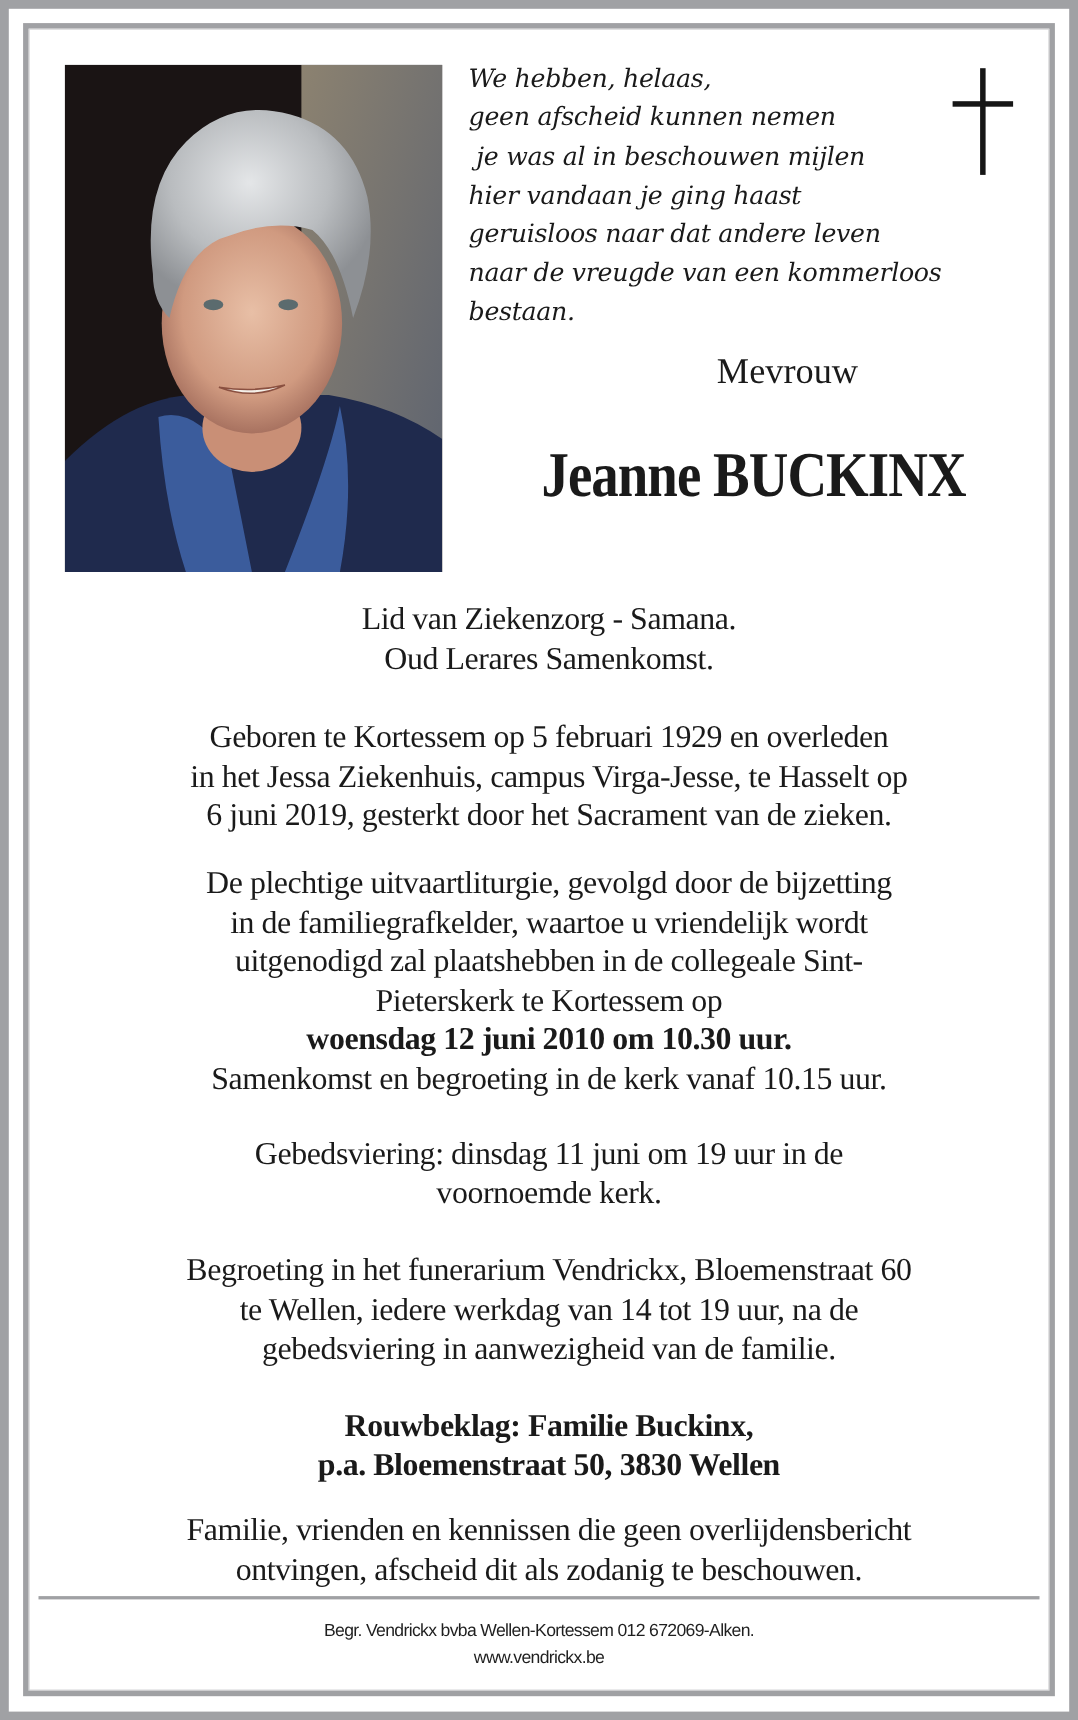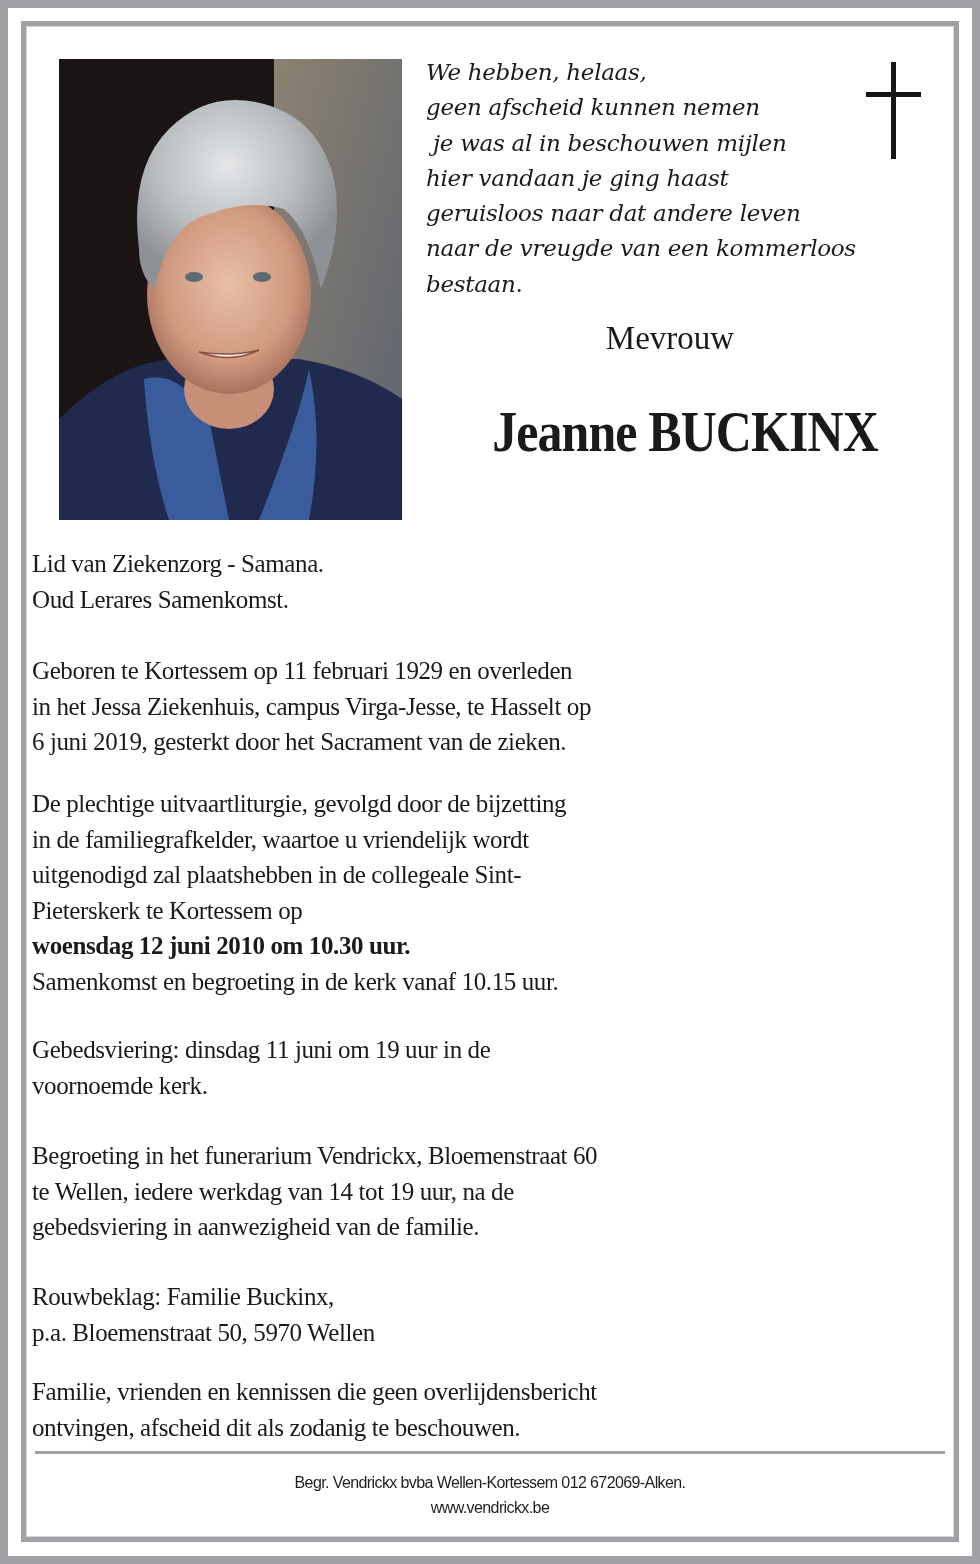--- a/index.html
+++ b/index.html
@@ -28,32 +28,32 @@
     font-size: 23px; line-height: 35.3px; color: #1a1a1a;
     letter-spacing: -0.3px;
   }
   .poem div { white-space: pre; }
 
   .cross { position: absolute; left: 866px; top: 62px; width: 55px; height: 97px; }
   .cross .v { position: absolute; left: 25px; top: 0; width: 5px; height: 97px; background: #161616; }
   .cross .h { position: absolute; left: 0; top: 30px; width: 55px; height: 5px; background: #161616; }
 
   .salutation {
-    position: absolute; left: 560px; top: 320px; width: 220px; text-align: center;
+    position: absolute; left: 560px; top: 320px; width: 220px; text-align: right;
     font-family: "Liberation Serif", serif; font-size: 33px; color: #1a1a1a;
   }
   .name {
     position: absolute; left: 440px; top: 398px; width: 490px; text-align: center;
     font-family: "Liberation Serif", serif; font-weight: bold; font-size: 58px;
     color: #1a1a1a; letter-spacing: -1px; transform: scaleX(0.86); transform-origin: center;
   }
 
   .body-text {
-    position: absolute; left: 32px; width: 900px; text-align: left;
-    font-family: "Liberation Serif", serif; font-size: 25px; line-height: 35.5px;
+    position: absolute; left: 49px; width: 900px; text-align: center;
+    font-family: "Liberation Serif", serif; font-size: 29px; line-height: 35.5px;
     color: #1a1a1a; letter-spacing: -0.4px;
   }
   .body-text div { white-space: nowrap; }
   .bold { font-weight: bold; }
 
   .divider {
     position: absolute; left: 35px; top: 1451px; width: 910px; height: 3px; background: #a0a1a4;
   }
 
   .footer {
@@ -116,21 +116,21 @@
 
 <div class="salutation">Mevrouw</div>
 <div class="name">Jeanne BUCKINX</div>
 
 <div class="body-text" style="top:546px;">
   <div>Lid van Ziekenzorg - Samana.</div>
   <div>Oud Lerares Samenkomst.</div>
 </div>
 
 <div class="body-text" style="top:653px;">
-  <div>Geboren te Kortessem op 11 februari 1929 en overleden</div>
+  <div>Geboren te Kortessem op 5 februari 1929 en overleden</div>
   <div>in het Jessa Ziekenhuis, campus Virga-Jesse, te Hasselt op</div>
   <div>6 juni 2019, gesterkt door het Sacrament van de zieken.</div>
 </div>
 
 <div class="body-text" style="top:786px;">
   <div>De plechtige uitvaartliturgie, gevolgd door de bijzetting</div>
   <div>in de familiegrafkelder, waartoe u vriendelijk wordt</div>
   <div>uitgenodigd zal plaatshebben in de collegeale Sint-</div>
   <div>Pieterskerk te Kortessem op</div>
   <div class="bold">woensdag 12 juni 2010 om 10.30 uur.</div>
@@ -141,23 +141,23 @@
   <div>Gebedsviering: dinsdag 11 juni om 19 uur in de</div>
   <div>voornoemde kerk.</div>
 </div>
 
 <div class="body-text" style="top:1138px;">
   <div>Begroeting in het funerarium Vendrickx, Bloemenstraat 60</div>
   <div>te Wellen, iedere werkdag van 14 tot 19 uur, na de</div>
   <div>gebedsviering in aanwezigheid van de familie.</div>
 </div>
 
-<div class="body-text" style="top:1279px;">
+<div class="body-text" style="top:1279px;font-weight:bold;">
   <div>Rouwbeklag: Familie Buckinx,</div>
-  <div>p.a. Bloemenstraat 50, 5970 Wellen</div>
+  <div>p.a. Bloemenstraat 50, 3830 Wellen</div>
 </div>
 
 <div class="body-text" style="top:1374px;">
   <div>Familie, vrienden en kennissen die geen overlijdensbericht</div>
   <div>ontvingen, afscheid dit als zodanig te beschouwen.</div>
 </div>
 
 <div class="divider"></div>
 
 <div class="footer">

